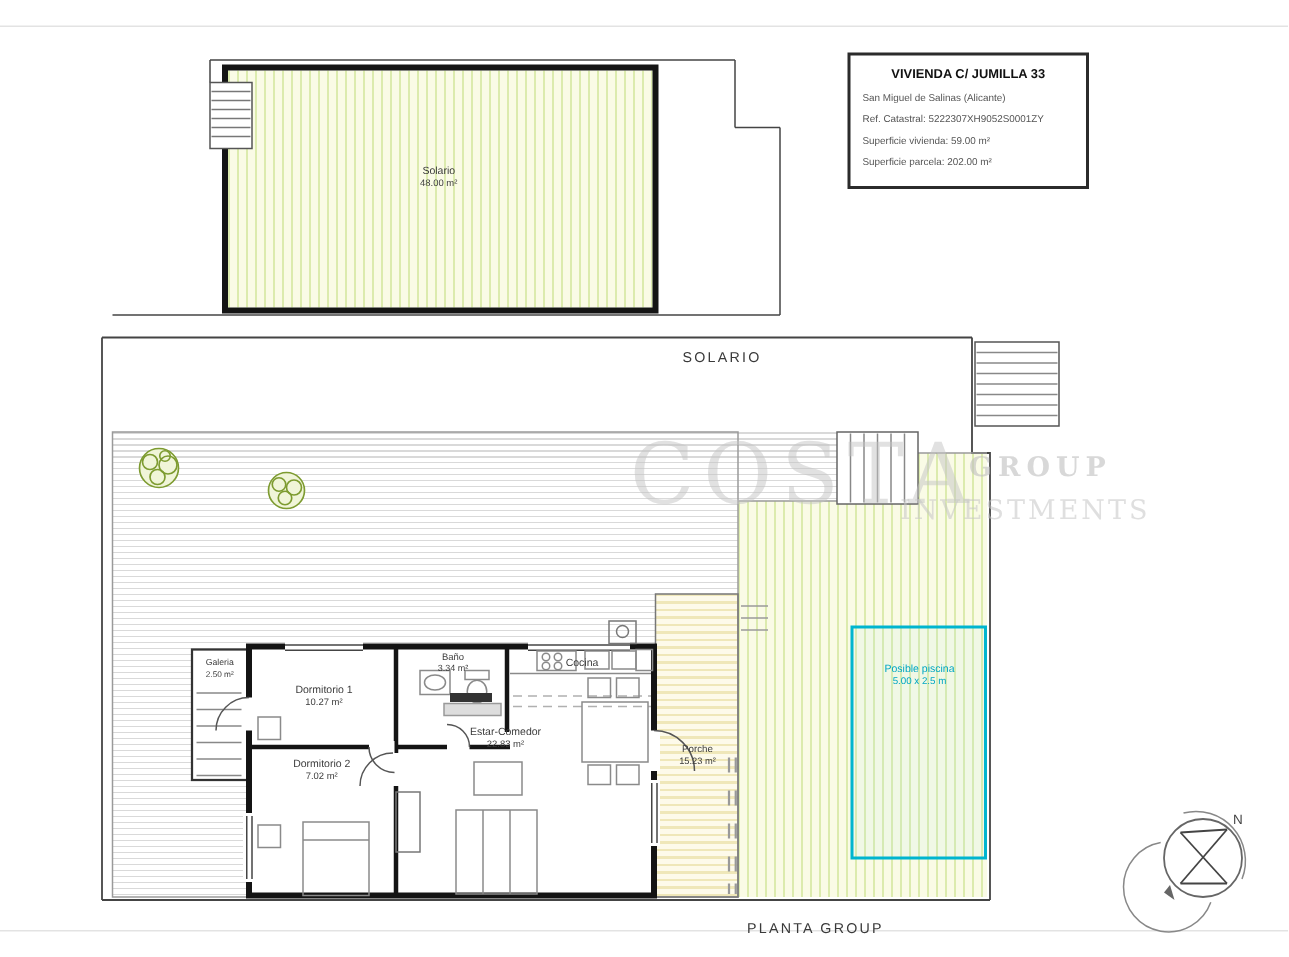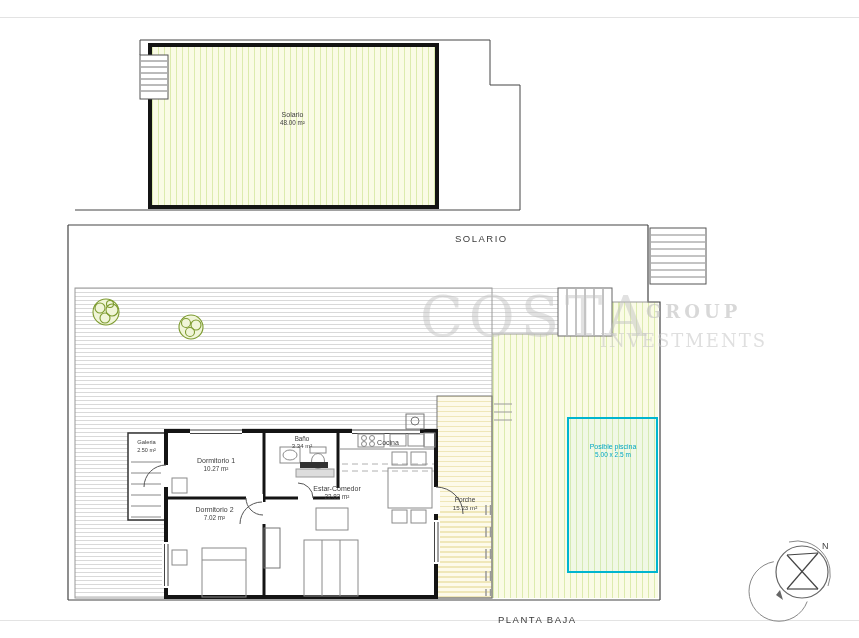--- a/index.html
+++ b/index.html
@@ -293,20 +293,27 @@
   </div>
   <div class="lbl" style="left:440px;top:496px;width:50px;">
     <span class="nm" style="font-size:6.5px">Porche</span>
     <span class="ar" style="font-size:6.2px">15.23 m²</span>
   </div>
   <div class="lbl pool-lbl" style="left:570px;top:442px;width:86px;">
     <span class="nm">Posible piscina</span>
     <span class="ar">5.00 x 2.5 m</span>
   </div>
 
-  <div class="section-label" style="left:498px;top:614px;">PLANTA BAJA</div>
-
+  <div class="section-label" style="left:498px;top:614px;">PLANTA GROUP</div>
+
+  <div class="title-block">
+    <div class="tb-title">VIVIENDA C/ JUMILLA 33</div>
+    <div class="tb-line">San Miguel de Salinas (Alicante)</div>
+    <div class="tb-line">Ref. Catastral: 5222307XH9052S0001ZY</div>
+    <div class="tb-line">Superficie vivienda: 59.00 m²</div>
+    <div class="tb-line">Superficie parcela: 202.00 m²</div>
+  </div>
 
   <div class="wm wm-costa">COSTA</div>
   <div class="wm wm-group">GROUP</div>
   <div class="wm wm-sub">INVESTMENTS</div>
 
 </div>
 
 </body></html>

